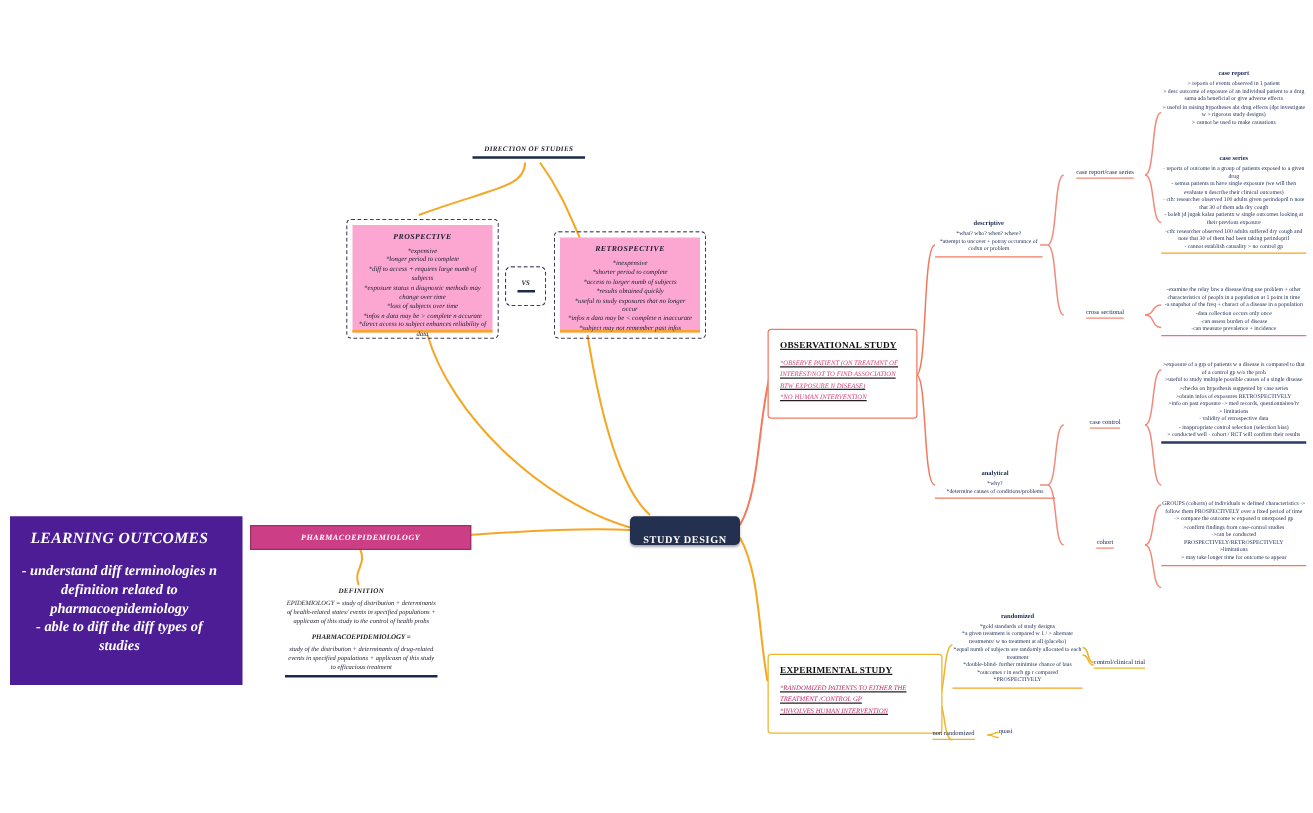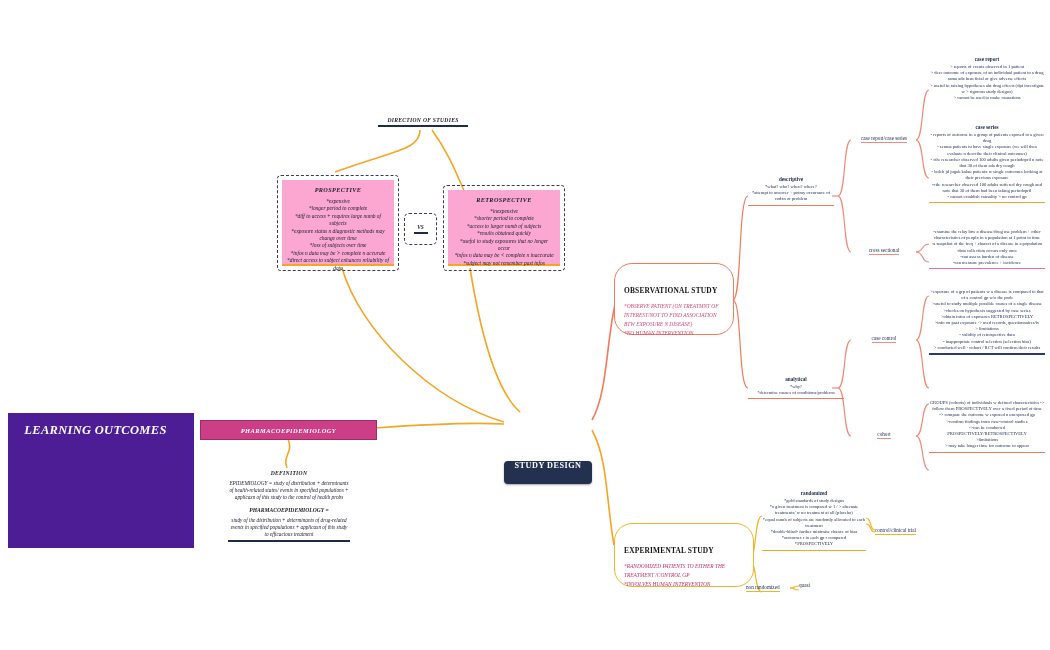--- a/index.html
+++ b/index.html
@@ -41,27 +41,27 @@
 
   .vs{position:absolute;left:404px;top:213px;width:31px;height:30px;
      border:1px dashed #3a3a5a;border-radius:5px;background:#fff;
      display:flex;align-items:center;justify-content:center;flex-direction:column;}
   .vs .txt{font-size:5.4px;font-style:italic;font-weight:bold;color:#1a1a2e;}
   .vs .rule{width:14px;height:1.5px;background:#1d2b4a;margin-top:2px;}
 
   
   .center{position:absolute;left:504px;top:413px;width:88px;height:23px;
      background:#243050;border-radius:4px;color:#fff;
-     display:flex;align-items:flex-start;justify-content:center;
+     display:flex;align-items:flex-end;justify-content:center;
      font-size:8.2px;font-weight:bold;letter-spacing:.5px;
-     box-shadow:0 1px 2px rgba(0,0,0,.35);margin-top:48px;}
-
-  
-  .card{position:absolute;border:1.3px solid #f2795c;border-radius:18px;background:#fff;
-        padding:22px 9px;box-sizing:border-box;}
+     box-shadow:0 1px 2px rgba(0,0,0,.35);}
+
+  
+  .card{position:absolute;border:1.3px solid #f2795c;border-radius:3px;background:#fff;
+        padding:7px 9px;box-sizing:border-box;text-decoration:underline;}
   .card.exp{border-color:#f0b429;}
   .card .ch{font-size:7.4px;font-weight:bold;color:#111;letter-spacing:.2px;margin-bottom:7px;}
   .card .cl{font-size:5.4px;font-style:italic;line-height:9px;color:#d4467a;}
   .card.exp .cl{color:#c0306e;}
 
   
   .fine{position:absolute;text-align:center;color:#1c2a52;}
   .fine .hh{font-size:5.2px;font-weight:bold;margin-bottom:2px;}
   .fine .bb{font-size:4.6px;line-height:6.2px;}
 
@@ -136,20 +136,22 @@
       <path d="M866,518 C872,518 869,530 875,530"></path>
       <path d="M866,524 C872,524 869,532 875,532"></path>
 
       <path d="M790,588 C796,588 793,586 799,586"></path>
       <path d="M790,588 C796,588 793,590 799,590"></path>
     </g>
   </svg>
 
   <div class="lo">
     <div class="lo-title">LEARNING OUTCOMES</div>
+    <div class="lo-body" style="white-space:pre-line">- understand diff terminologies n definition related to pharmacoepidemiology
+- able to diff the diff types of studies</div>
   </div>
 
   <div class="pharm-bar">
     <span>PHARMACOEPIDEMIOLOGY</span>
   </div>
 
   <div class="defblock">
     <div class="dt">DEFINITION</div>
     <div class="dp">EPIDEMIOLOGY = study of distribution + determinants of health-related states/ events in specified populations + applicaxn of this study to the control of health probs</div>
     <div class="dh">PHARMACOEPIDEMIOLOGY =</div>

